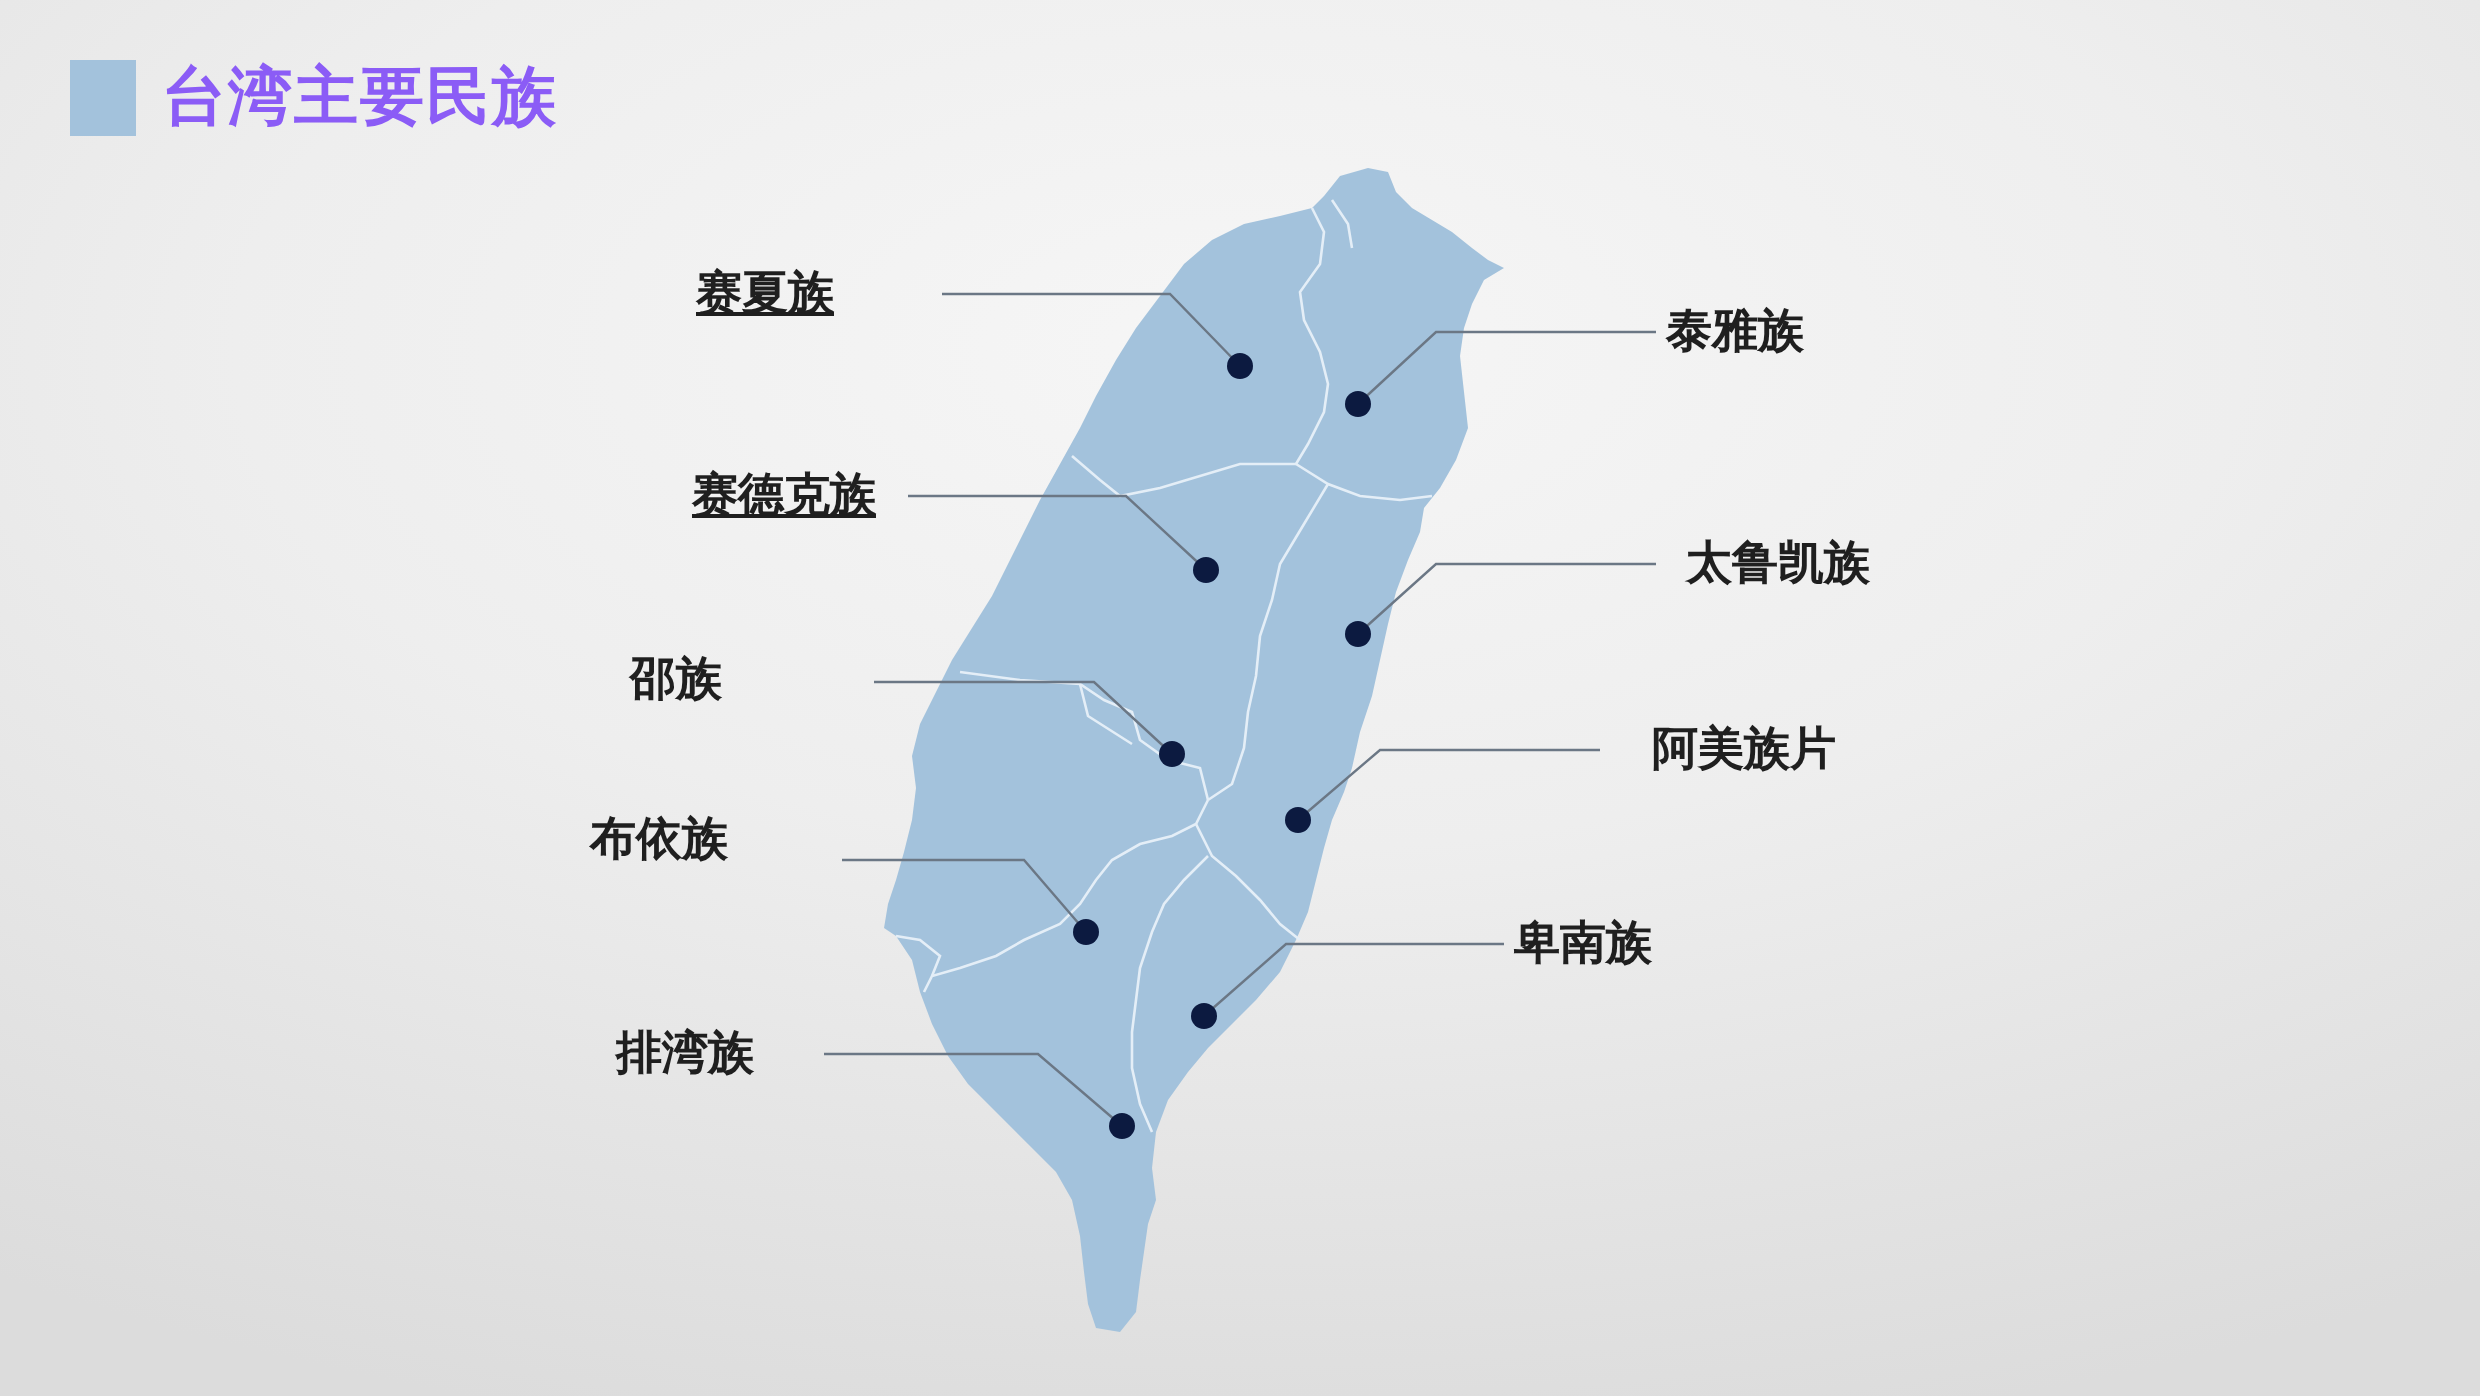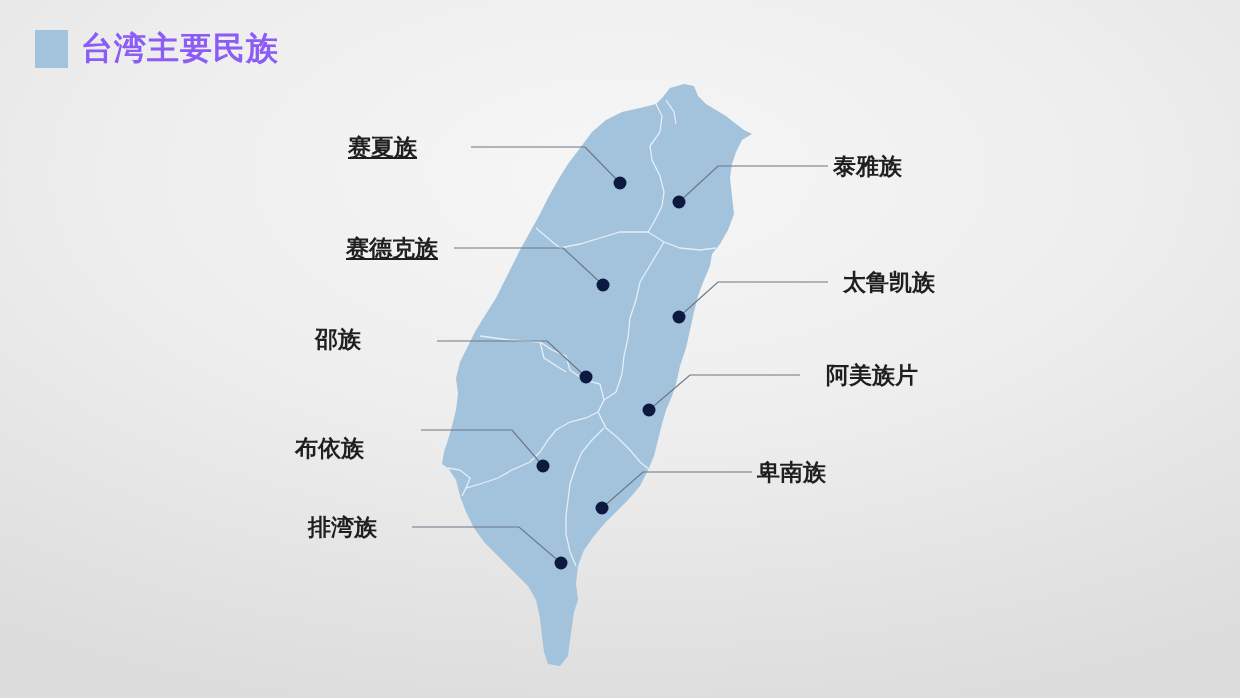--- a/index.html
+++ b/index.html
@@ -63,15 +63,15 @@
     <circle cx="561" cy="563" r="6.5"></circle>
   </g>
 </svg>
 
 <div class="label" style="left:348px;top:136px;text-decoration:underline;">赛夏族</div>
 <div class="label" style="left:833px;top:155px;">泰雅族</div>
 <div class="label" style="left:346px;top:237px;text-decoration:underline;">赛德克族</div>
 <div class="label" style="left:843px;top:271px;">太鲁凯族</div>
 <div class="label" style="left:315px;top:330px;font-family:Liberation Mono, monospace;">邵族</div>
 <div class="label" style="left:814px;top:364px;margin-left:12px;">阿美族片</div>
-<div class="label" style="left:295px;top:437px;">布依族</div>
+<div class="label" style="left:295px;top:409px;">布依族</div>
 <div class="label" style="left:757px;top:461px;">卑南族</div>
 <div class="label" style="left:308px;top:516px;">排湾族</div>
 
 </body></html>

